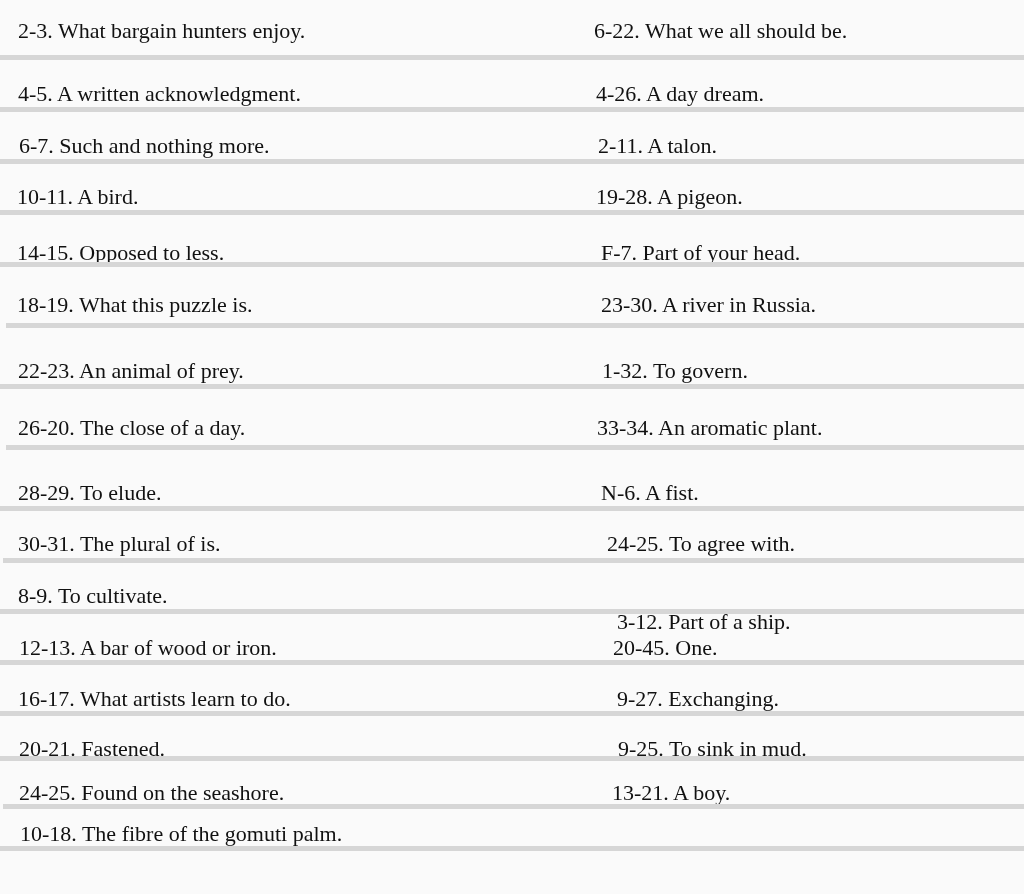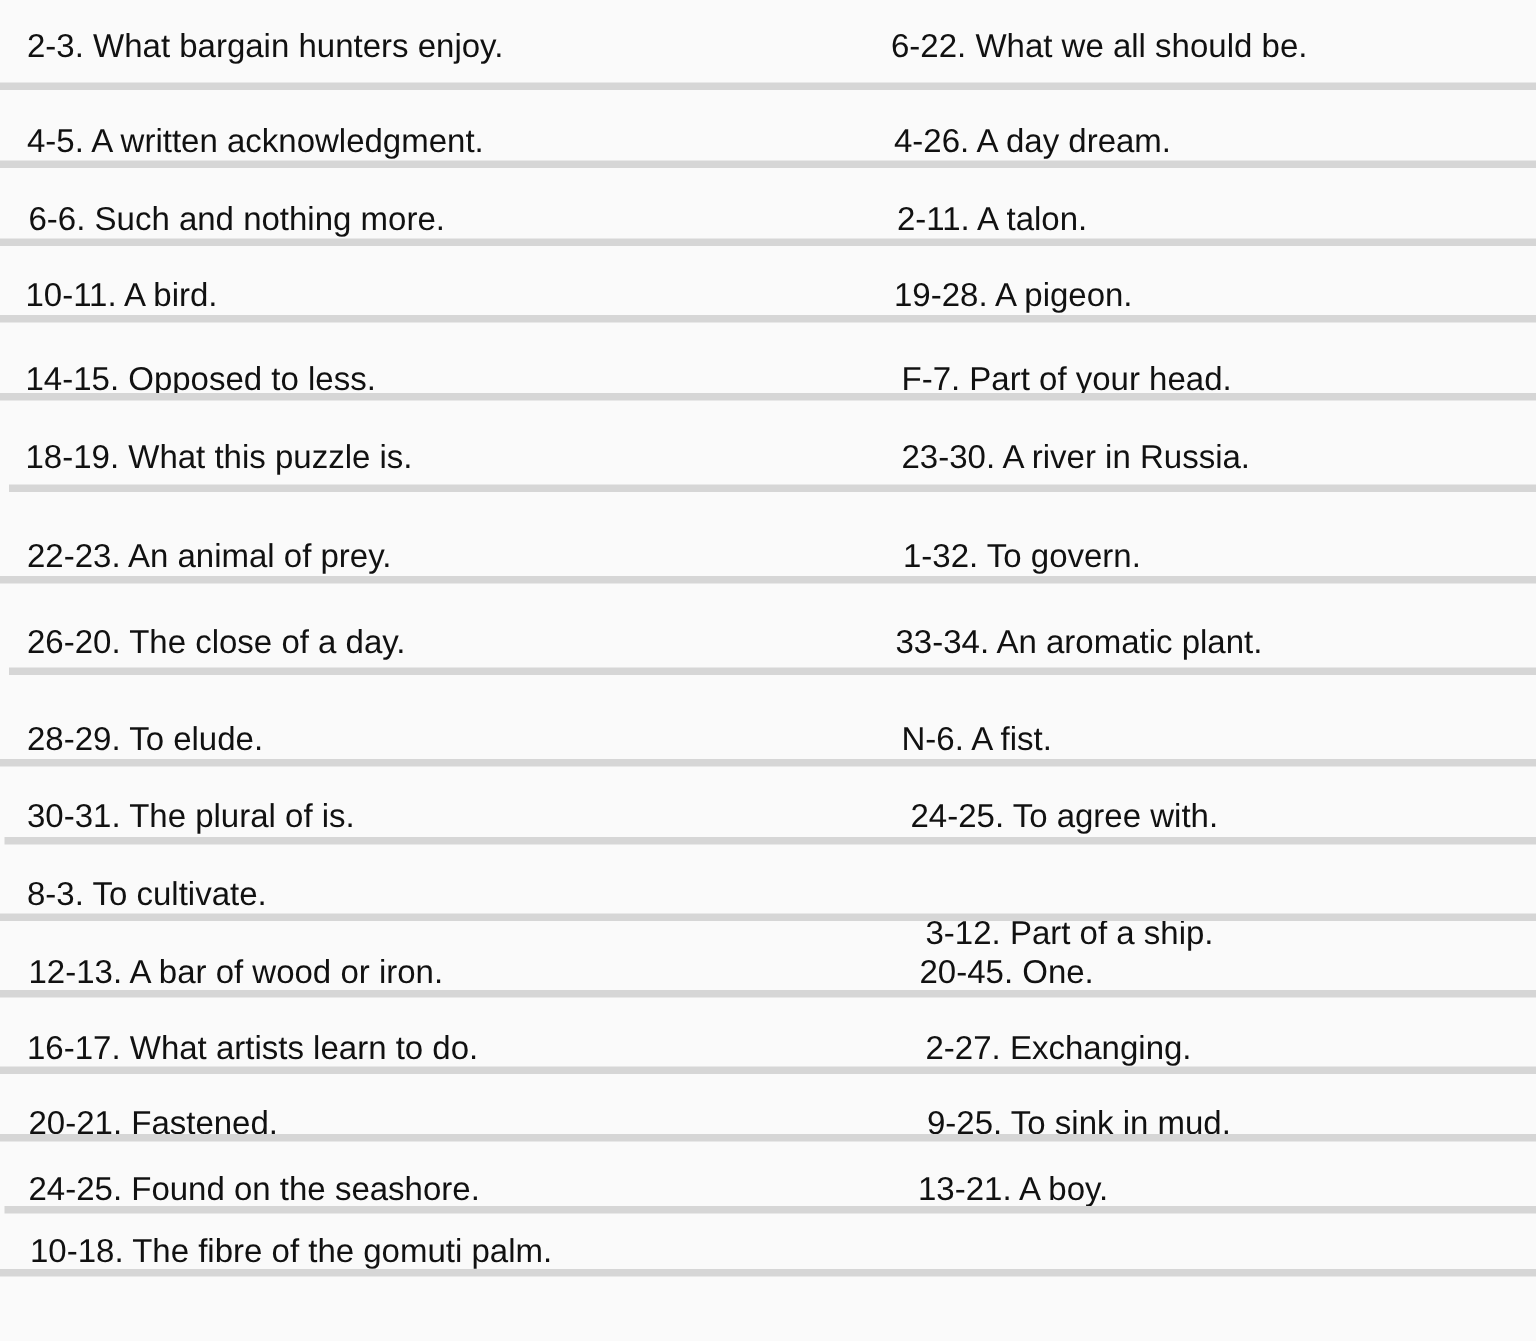--- a/index.html
+++ b/index.html
@@ -5,37 +5,37 @@
     html, body { margin: 0; padding: 0; }
     body {
       width: 1024px; height: 894px; overflow: hidden;
       background: #fafafa;
       font-family: "Liberation Sans", sans-serif;
       color: #111;
       position: relative;
     }
     .rule { position: absolute; height: 5px; background: #d6d6d6; right: 0; }
     .clue {
-      position: absolute; font-size: 22px; line-height: 26px; white-space: nowrap;
+      position: absolute; font-size: 22px; line-height: 26px; white-space: nowrap; font-family: Liberation Serif, serif;
     }
   </style>
 </head>
 <body>
 
 <div>
 
   <span class="clue" style="left:18px;top:18px">2-3. What bargain hunters enjoy.</span>
   <span class="clue" style="left:594px;top:18px">6-22. What we all should be.</span>
   <div class="rule" style="left:0;top:55px"></div>
 
   <span class="clue" style="left:18px;top:81px">4-5. A written acknowledgment.</span>
   <span class="clue" style="left:596px;top:81px">4-26. A day dream.</span>
   <div class="rule" style="left:0;top:107px"></div>
 
-  <span class="clue" style="left:19px;top:133px">6-6. Such and nothing more.</span>
+  <span class="clue" style="left:19px;top:133px">6-7. Such and nothing more.</span>
   <span class="clue" style="left:598px;top:133px">2-11. A talon.</span>
   <div class="rule" style="left:0;top:159px"></div>
 
   <span class="clue" style="left:17px;top:184px">10-11. A bird.</span>
   <span class="clue" style="left:596px;top:184px">19-28. A pigeon.</span>
   <div class="rule" style="left:0;top:210px"></div>
 
   <span class="clue" style="left:17px;top:240px">14-15. Opposed to less.</span>
   <span class="clue" style="left:601px;top:240px">F-7. Part of your head.</span>
   <div class="rule" style="left:0;top:262px"></div>
@@ -53,30 +53,30 @@
   <div class="rule" style="left:6px;top:445px"></div>
 
   <span class="clue" style="left:18px;top:480px">28-29. To elude.</span>
   <span class="clue" style="left:601px;top:480px">N-6. A fist.</span>
   <div class="rule" style="left:0;top:506px"></div>
 
   <span class="clue" style="left:18px;top:531px">30-31. The plural of is.</span>
   <span class="clue" style="left:607px;top:531px">24-25. To agree with.</span>
   <div class="rule" style="left:3px;top:558px"></div>
 
-  <span class="clue" style="left:18px;top:583px">8-3. To cultivate.</span>
+  <span class="clue" style="left:18px;top:583px">8-9. To cultivate.</span>
   <span class="clue" style="left:617px;top:609px">3-12. Part of a ship.</span>
   <div class="rule" style="left:0;top:609px"></div>
 
   <span class="clue" style="left:19px;top:635px">12-13. A bar of wood or iron.</span>
   <span class="clue" style="left:613px;top:635px">20-45. One.</span>
   <div class="rule" style="left:0;top:660px"></div>
 
   <span class="clue" style="left:18px;top:686px">16-17. What artists learn to do.</span>
-  <span class="clue" style="left:617px;top:686px">2-27. Exchanging.</span>
+  <span class="clue" style="left:617px;top:686px">9-27. Exchanging.</span>
   <div class="rule" style="left:0;top:711px"></div>
 
   <span class="clue" style="left:19px;top:736px">20-21. Fastened.</span>
   <span class="clue" style="left:618px;top:736px">9-25. To sink in mud.</span>
   <div class="rule" style="left:0;top:756px"></div>
 
   <span class="clue" style="left:19px;top:780px">24-25. Found on the seashore.</span>
   <span class="clue" style="left:612px;top:780px">13-21. A boy.</span>
   <div class="rule" style="left:3px;top:804px"></div>
 

